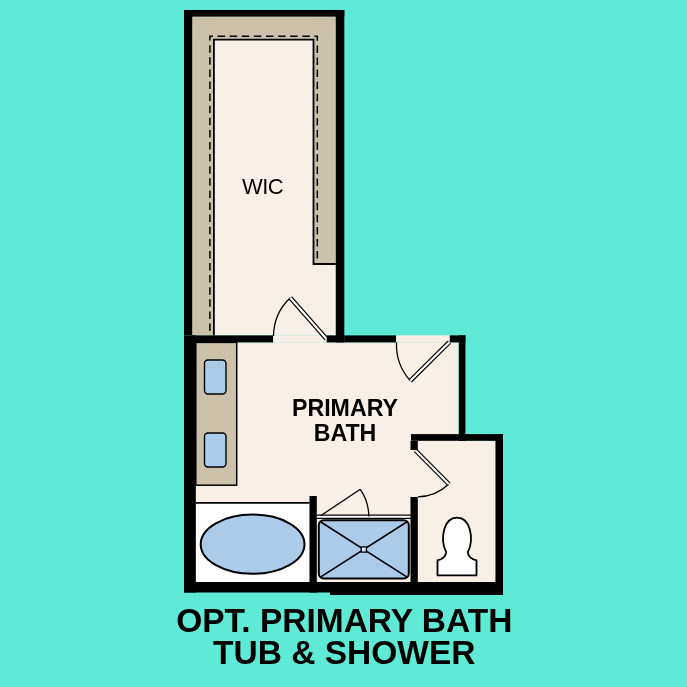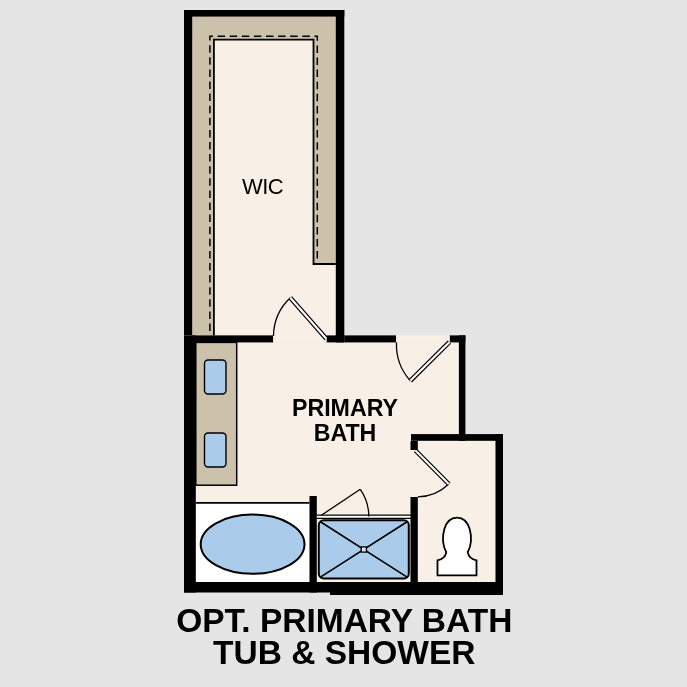--- a/index.html
+++ b/index.html
@@ -1,16 +1,16 @@
 <!DOCTYPE html>
 <html><head>
 <meta charset="utf-8">
 <style>
   html,body{margin:0;padding:0;background:#ffffff;}
-  .page{position:relative;width:687px;height:687px;background:#e5e5e5;overflow:hidden;
+  .page{position:relative;width:687px;height:687px;background:#5eead4;overflow:hidden;
         font-family:"Liberation Sans", sans-serif;text-align:center;}
   svg{position:absolute;left:0;top:0;}
 </style>
 </head>
 <body>
 <div class="page">
 <svg width="687" height="687" viewBox="0 0 687 687">
 
   <rect x="192.2" y="16.5" width="143.6" height="318.9" fill="#f8f0e7"></rect>
 

